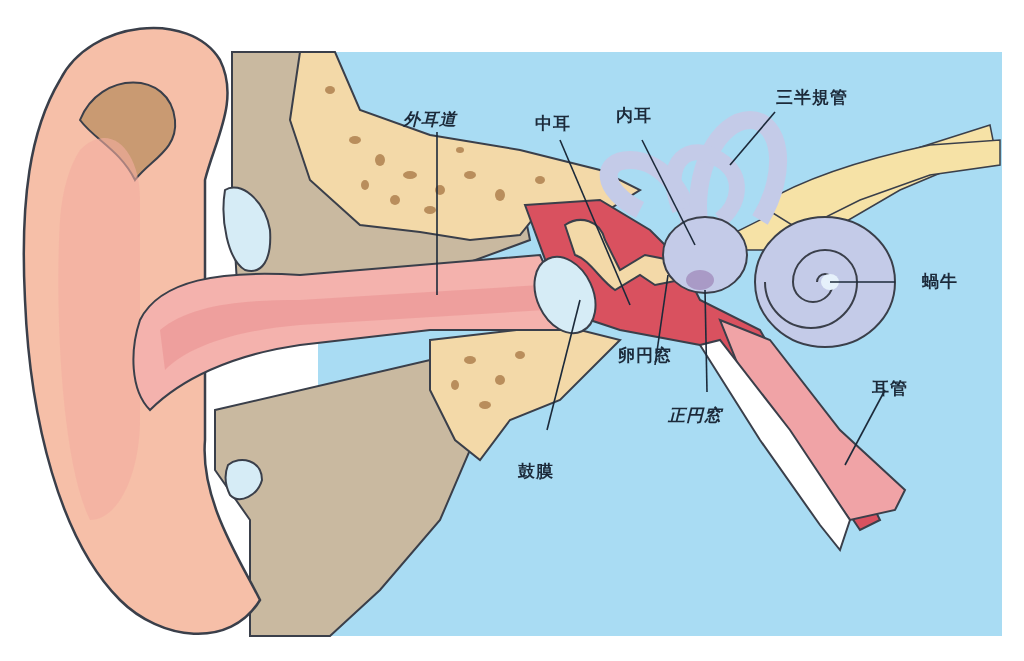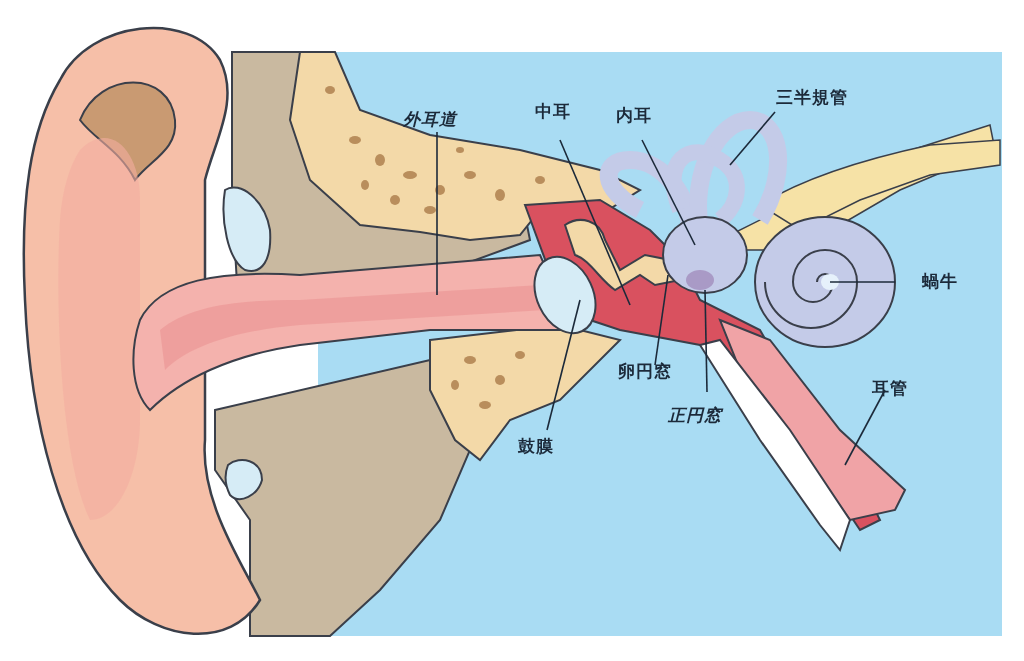--- a/index.html
+++ b/index.html
@@ -85,21 +85,21 @@
       <line x1="775" y1="112" x2="730" y2="165"></line>
       <line x1="895" y1="282" x2="830" y2="282"></line>
       <line x1="885" y1="390" x2="845" y2="465"></line>
       <line x1="655" y1="365" x2="668" y2="275"></line>
       <line x1="707" y1="392" x2="705" y2="290"></line>
       <line x1="547" y1="430" x2="580" y2="300"></line>
     </g>
   </svg>
 
   <span class="label" style="left:403px; top:108px;font-style:italic;">外耳道</span>
-  <span class="label" style="left:535px; top:100px;">中耳</span>
+  <span class="label" style="left:535px; top:112px;">中耳</span>
   <span class="label" style="left:616px; top:104px;">内耳</span>
   <span class="label" style="left:776px; top:86px;">三半規管</span>
   <span class="label" style="left:922px; top:270px;">蝸牛</span>
   <span class="label" style="left:872px; top:377px;">耳管</span>
-  <span class="label" style="left:618px; top:360px;">卵円窓</span>
+  <span class="label" style="left:618px; top:344px;">卵円窓</span>
   <span class="label" style="left:668px; top:404px;font-style:italic;">正円窓</span>
-  <span class="label" style="left:518px; top:435px;">鼓膜</span>
+  <span class="label" style="left:518px; top:460px;">鼓膜</span>
 </div>
 
 </body></html>

